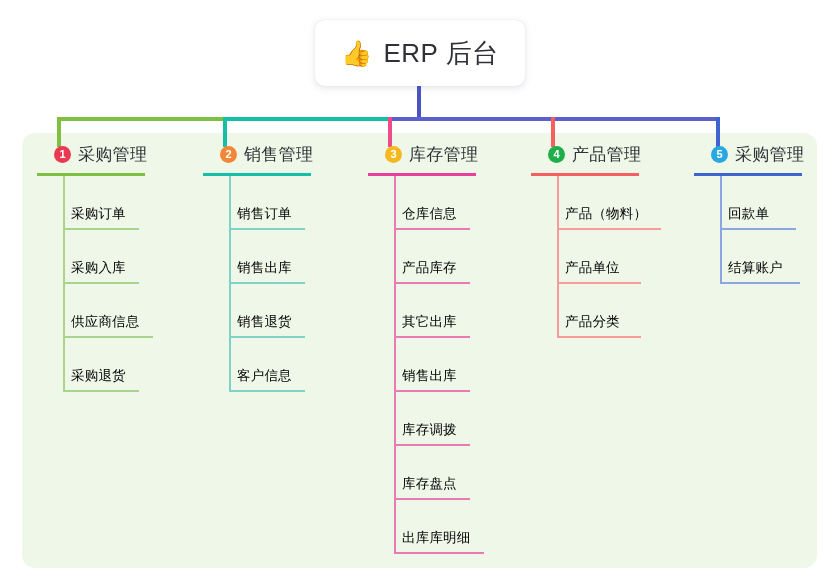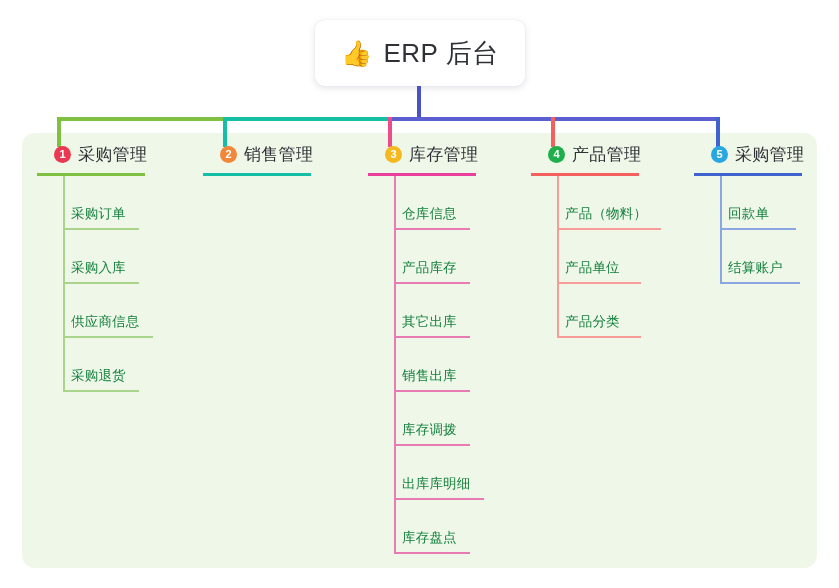--- a/index.html
+++ b/index.html
@@ -116,21 +116,21 @@
   .leaf {
     position: relative;
     height: 54px;
     box-sizing: border-box;
   }
   .leaf-label {
     position: absolute;
     left: 34px;
     bottom: 7px;
     font-size: 13.5px;
-    color: #15803d;
+    color: #000000;
     white-space: nowrap;
     letter-spacing: 0.2px;
   }
   .leaf-underline {
     position: absolute;
     left: 26px;
     bottom: 0;
     height: 2px;
   }
 </style>
@@ -186,20 +186,39 @@
             <div class="leaf-underline" style="background: rgb(169, 212, 139); width: 76px;"></div>
           </div>
         </div>
       </div>
       <div class="column" style="left: 203px;">
         <div class="col-header">
           <span class="badge" style="background: rgb(242, 135, 58);">2</span>
           <span class="col-title">销售管理</span>
         </div>
         <div class="col-underline" style="background: rgb(20, 191, 166); width: 108px; margin-left: 0px;"></div>
+        <div class="leaf-list">
+          <div class="leaf-spine" style="background: rgb(127, 210, 198);"></div>
+          <div class="leaf">
+            <span class="leaf-label">销售订单</span>
+            <div class="leaf-underline" style="background: rgb(127, 210, 198); width: 76px;"></div>
+          </div>
+          <div class="leaf">
+            <span class="leaf-label">销售出库</span>
+            <div class="leaf-underline" style="background: rgb(127, 210, 198); width: 76px;"></div>
+          </div>
+          <div class="leaf">
+            <span class="leaf-label">销售退货</span>
+            <div class="leaf-underline" style="background: rgb(127, 210, 198); width: 76px;"></div>
+          </div>
+          <div class="leaf">
+            <span class="leaf-label">客户信息</span>
+            <div class="leaf-underline" style="background: rgb(127, 210, 198); width: 76px;"></div>
+          </div>
+        </div>
       </div>
       <div class="column" style="left: 368px;">
         <div class="col-header">
           <span class="badge" style="background: rgb(245, 185, 31);">3</span>
           <span class="col-title">库存管理</span>
         </div>
         <div class="col-underline" style="background: rgb(232, 64, 155); width: 108px; margin-left: 0px;"></div>
         <div class="leaf-list">
           <div class="leaf-spine" style="background: rgb(232, 123, 180);"></div>
           <div class="leaf">
@@ -216,27 +235,27 @@
           </div>
           <div class="leaf">
             <span class="leaf-label">销售出库</span>
             <div class="leaf-underline" style="background: rgb(232, 123, 180); width: 76px;"></div>
           </div>
           <div class="leaf">
             <span class="leaf-label">库存调拨</span>
             <div class="leaf-underline" style="background: rgb(232, 123, 180); width: 76px;"></div>
           </div>
           <div class="leaf">
+            <span class="leaf-label">库存盘点</span>
+            <div class="leaf-underline" style="background: rgb(232, 123, 180); width: 76px;"></div>
+          </div>
+          <div class="leaf">
             <span class="leaf-label">出库库明细</span>
             <div class="leaf-underline" style="background: rgb(232, 123, 180); width: 90px;"></div>
           </div>
-          <div class="leaf">
-            <span class="leaf-label">库存盘点</span>
-            <div class="leaf-underline" style="background: rgb(232, 123, 180); width: 76px;"></div>
-          </div>
         </div>
       </div>
       <div class="column" style="left: 531px;">
         <div class="col-header">
           <span class="badge" style="background: rgb(30, 175, 75);">4</span>
           <span class="col-title">产品管理</span>
         </div>
         <div class="col-underline" style="background: rgb(244, 96, 94); width: 108px; margin-left: 0px;"></div>
         <div class="leaf-list">
           <div class="leaf-spine" style="background: rgb(249, 155, 153);"></div>

